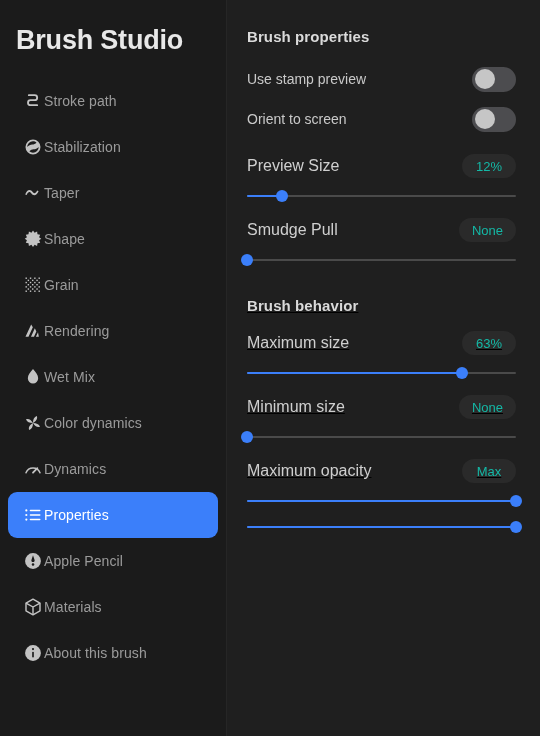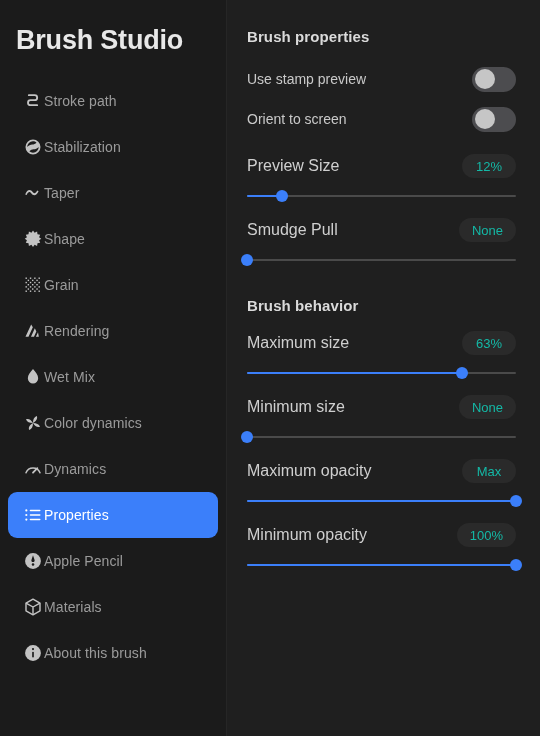--- a/index.html
+++ b/index.html
@@ -91,21 +91,21 @@
   }
 
   .section-title {
     font-size: 15px;
     font-weight: bold;
     color: #dadada;
     margin-bottom: 14px;
     letter-spacing: 0.1px;
   }
 
-  .section + .section { margin-top: 30px; }
+  .section + .section { margin-top: 30px; text-decoration: underline; }
 
   
   .toggle-row {
     display: flex;
     align-items: center;
     justify-content: space-between;
     height: 40px;
   }
 
   .toggle-label {
@@ -411,24 +411,20 @@
             <span class="slider-label">Maximum opacity</span>
             <span class="value-badge">Max</span>
           </div>
           <div class="slider">
             <div class="track"></div>
             <div class="fill" style="width: 100%;"></div>
             <div class="thumb" style="left: 100%;"></div>
           </div>
         </div>
         <div class="slider-row">
-          <div class="slider-head">
-            <span class="slider-label">Minimum opacity</span>
-            <span class="value-badge">100%</span>
-          </div>
           <div class="slider">
             <div class="track"></div>
             <div class="fill" style="width: 100%;"></div>
             <div class="thumb" style="left: 100%;"></div>
           </div>
         </div>
       </div>
     </div>
 
 </div>

